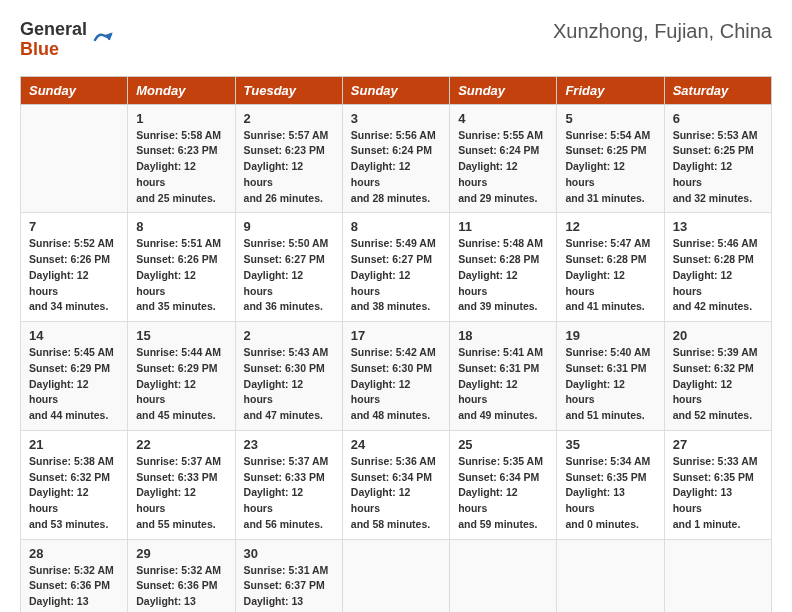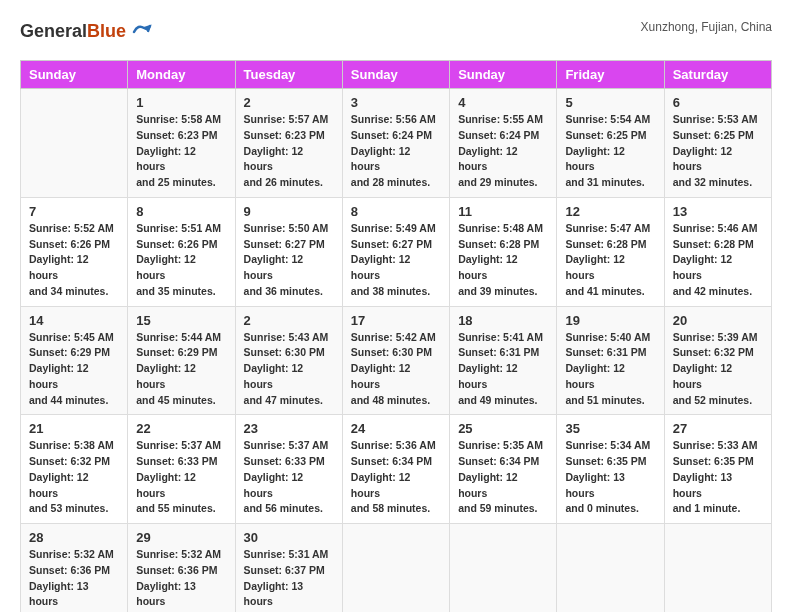--- a/index.html
+++ b/index.html
@@ -15,21 +15,21 @@
       justify-content: space-between;
       align-items: flex-start;
       margin-bottom: 16px;
     }
     .logo {
       display: flex;
       align-items: center;
     }
     .logo-text {
       display: flex;
-      flex-direction: row;
+      flex-direction: column;
       line-height: 1.1;
     }
     .logo-general {
       font-size: 18px;
       font-weight: bold;
       color: #333;
     }
     .logo-blue {
       font-size: 18px;
       font-weight: bold;
@@ -42,34 +42,35 @@
     }
     .title-block {
       text-align: right;
     }
     .month-title {
       font-size: 36px;
       font-weight: bold;
       color: #333;
     }
     .location {
-      font-size: 12px;
+      font-size: 20px;
       color: #555;
     }
     .calendar {
       width: 100%;
       border-collapse: collapse;
     }
     .calendar th {
-      background-color: #d946ef;
+      background-color: #c2410c;
       color: white;
       text-align: left;
       padding: 6px 8px;
       font-size: 13px;
       border: 1px solid #ccc;
+      font-style: italic;
     }
     .calendar td {
       vertical-align: top;
       padding: 6px 8px;
       border: 1px solid #ddd;
       font-size: 11px;
       color: #333;
       width: 14.28%;
       min-height: 80px;
       background: #fff;

